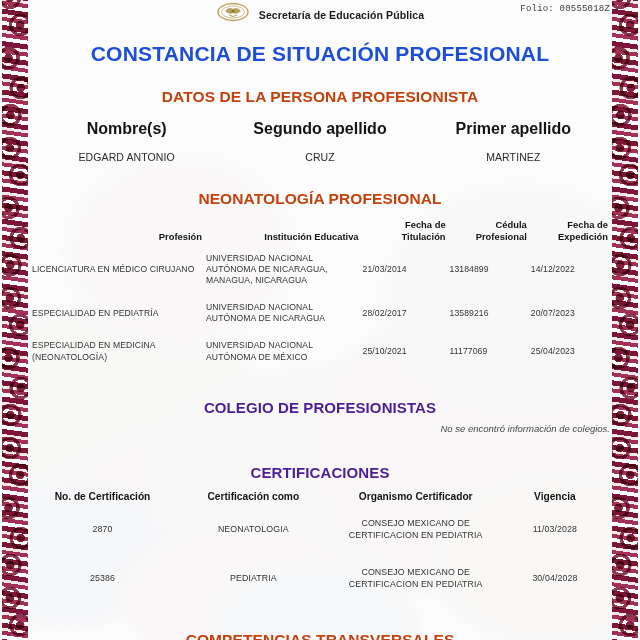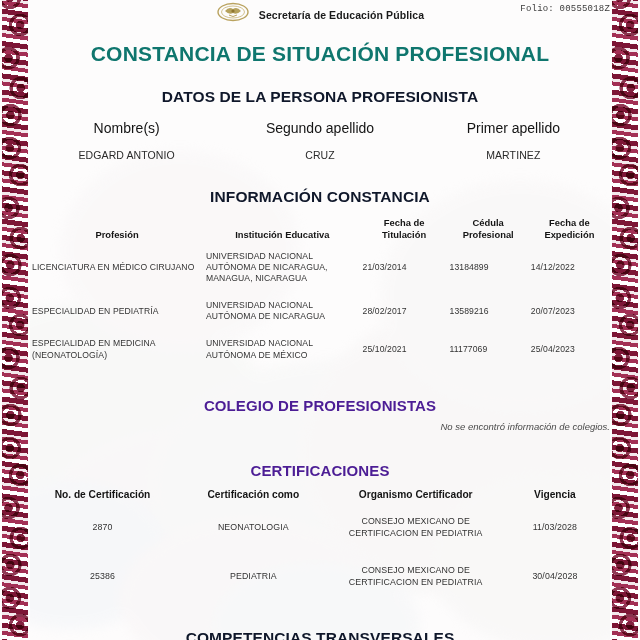--- a/index.html
+++ b/index.html
@@ -128,29 +128,29 @@
     font-family: "Liberation Mono", monospace;
     letter-spacing: .2px;
     white-space: nowrap;
   }
 
   
   .main-title {
     text-align: center;
     font-size: 21px;
     font-weight: bold;
-    color: #0f766e;
+    color: #1d4ed8;
     letter-spacing: .2px;
     margin-top: 17px;
   }
   .section-title {
     text-align: center;
     font-size: 15.5px;
     font-weight: bold;
-    color: #0f172a;
+    color: #c2410c;
     letter-spacing: .1px;
   }
   .section-title.sub {
     font-size: 15px;
     color: #4c1d95;
   }
   .empty-note {
     text-align: right;
     font-size: 9.5px;
     font-style: italic;
@@ -159,22 +159,22 @@
   }
 
   
   .persona {
     display: grid;
     grid-template-columns: 1fr 1fr 1fr;
     margin-top: 14px;
     text-align: center;
   }
   .persona-h {
-    font-size: 14px;
-    font-weight: normal;
+    font-size: 16px;
+    font-weight: bold;
     color: #141414;
   }
   .persona-v {
     font-size: 10.5px;
     color: #2a2a2a;
     margin-top: 13px;
     letter-spacing: .1px;
   }
 
   
@@ -184,20 +184,21 @@
     margin-top: 11px;
     table-layout: fixed;
   }
   .prof-table th {
     font-size: 9.4px;
     font-weight: bold;
     color: #141414;
     vertical-align: bottom;
     padding: 0 2px 2px;
     line-height: 1.25;
+    text-align: right;
   }
   .prof-table td {
     font-size: 8.6px;
     color: #333;
     text-align: left;
     vertical-align: middle;
     padding: 8px 2px;
     line-height: 1.3;
     letter-spacing: .1px;
   }
@@ -307,21 +308,21 @@
         <div class="persona-v">CRUZ</div>
       </div>
       <div>
         <div class="persona-h">Primer apellido</div>
         <div class="persona-v">MARTINEZ</div>
       </div>
     </div>
 
     <div class="blk-sp-2"></div>
 
-    <div class="section-title">INFORMACIÓN CONSTANCIA</div>
+    <div class="section-title">NEONATOLOGÍA PROFESIONAL</div>
 
     <table class="prof-table">
       <colgroup>
         <col class="col-prof">
           <col class="col-inst">
           <col class="col-fecha">
           <col class="col-ced">
           <col class="col-exp">
       </colgroup>
       <thead>

